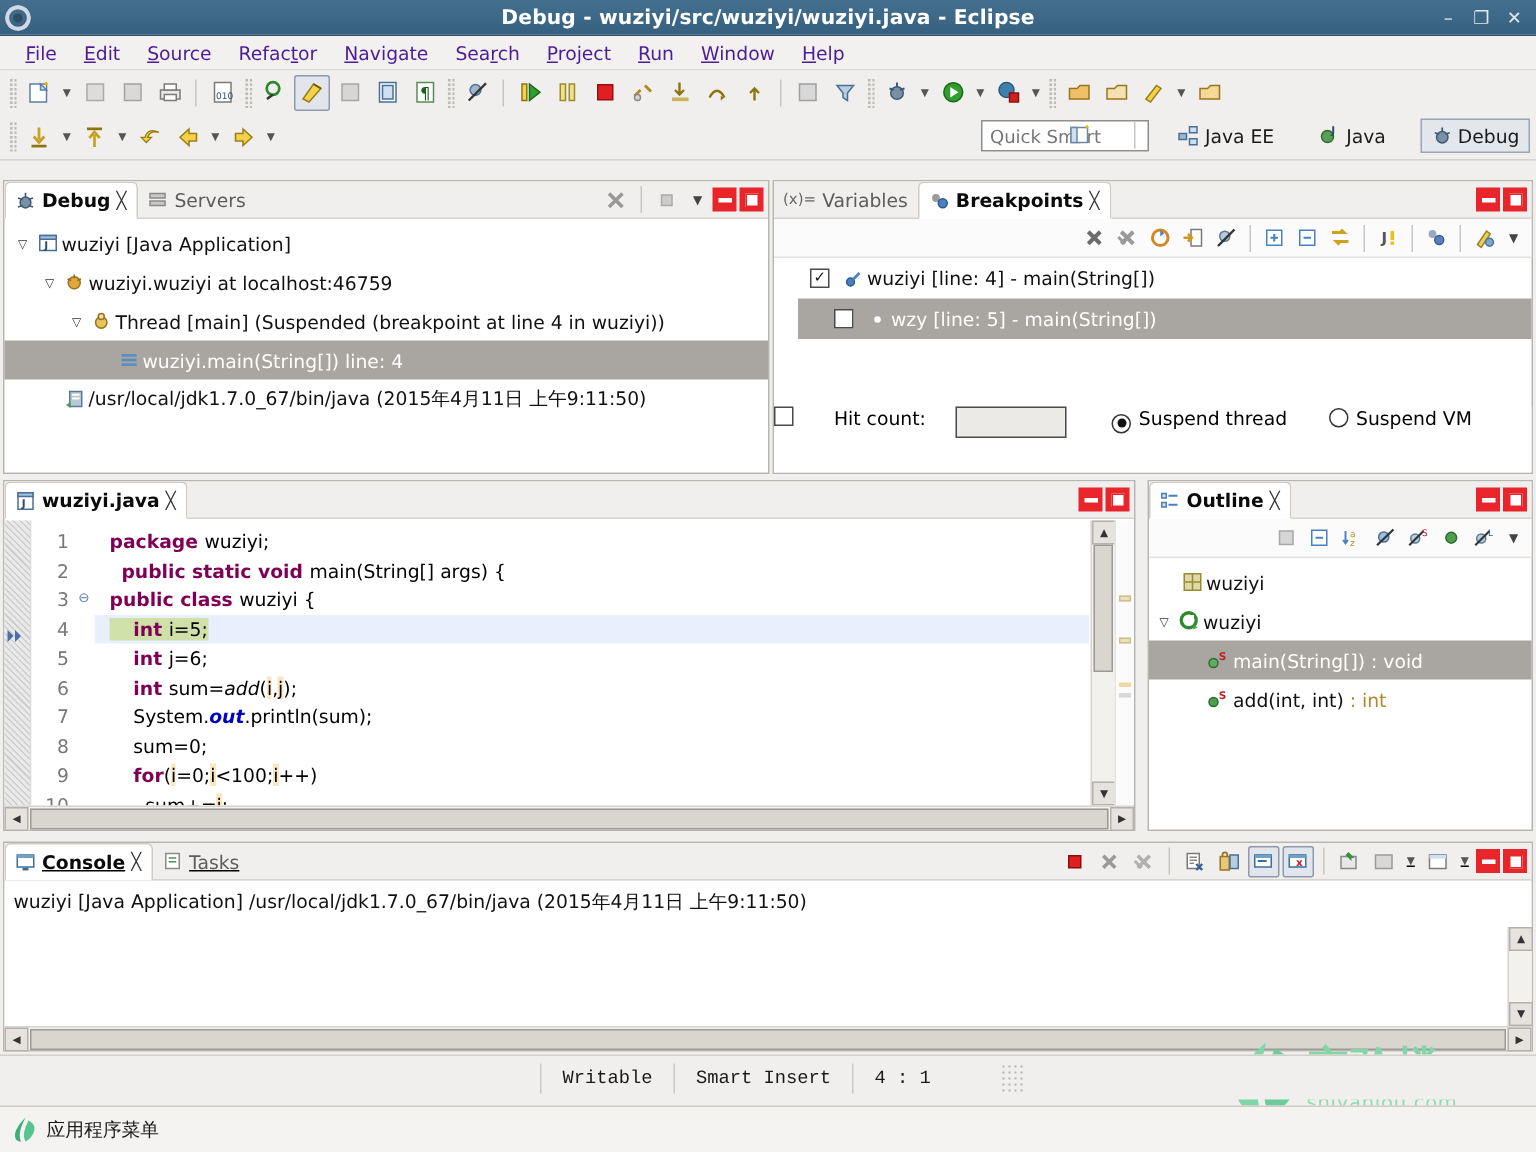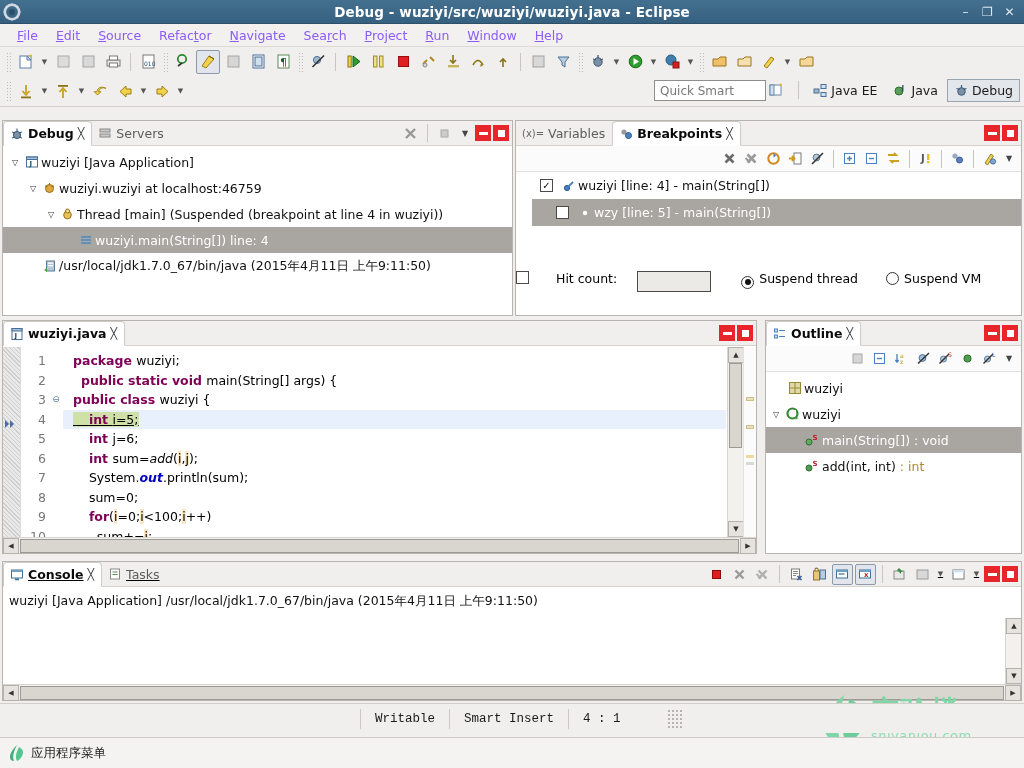--- a/index.html
+++ b/index.html
@@ -29,21 +29,21 @@
   .tb-btns { margin-left: auto; display: flex; align-items: center;
              gap: 9px; padding-right: 8px; z-index: 2; }
   .tb-btn { color: #dfe7ed; font-size: 12px; line-height: 1;
             width: 13px; text-align: center; cursor: default; }
 
   
   .menubar {
     height: 23px; background: #f2f1f0; display: flex; align-items: center;
     padding-left: 8px; border-bottom: 1px solid #dcdad5;
   }
-  .menu-item { padding: 2px 9px; font-size: 12.5px; color: #8b5cf6; cursor: default; }
+  .menu-item { padding: 2px 9px; font-size: 12.5px; color: #4c1d95; cursor: default; }
   .menu-item u { text-decoration: underline; }
 
   
   .toolbar {
     height: 29px; background: #f0efee; display: flex; align-items: center;
     padding-left: 4px; gap: 1px;
   }
   .toolbar.row2 { height: 31px; border-bottom: 1px solid #d6d3ce; position: relative; }
   .tbtn {
     width: 24px; height: 24px; display: flex; align-items: center;
@@ -57,21 +57,21 @@
     background-image: radial-gradient(circle, #b6b3ae 1px, transparent 1px);
     background-size: 3px 3px; opacity: .85; }
 
   .quickaccess {
     position: absolute; right: 258px; top: 4px;
     width: 112px; height: 21px; background: #fff;
     border: 1px solid #8e8e8e; color: #777; font-size: 12px;
     display: flex; align-items: center; padding-left: 5px;
   }
   .persp-bar { position: absolute; right: 4px; top: 2px; display: flex;
-               align-items: center; gap: 2px; }
+               align-items: center; gap: 16px; }
   .persp-btn { display: flex; align-items: center; gap: 3px; padding: 3px 6px;
                font-size: 12.5px; color: #1a1a1a; border: 1px solid transparent; }
   .persp-btn.active { border: 1px solid #9aa5b1; background: #e3e7ec; }
   .persp-sep { width: 1px; height: 18px; background: #c9c6c1; margin: 0 5px; }
 
   
   .panel { position: absolute; background: #fff;
            border: 1px solid #b8b5b0; }
   .panel-head {
     height: 25px; background: #f0efee; display: flex; align-items: center;
@@ -146,21 +146,21 @@
                background: #fff; text-align: right; padding-top: 4px; }
   .gl { height: 19.5px; line-height: 19.5px; font-size: 12.5px; color: #787878;
         padding-right: 3px; font-family: "DejaVu Sans", "Liberation Sans", sans-serif; }
   .ed-fold { position: absolute; left: 46px; top: 0; width: 14px; bottom: 16px;
              background: #fff; padding-top: 4px; }
   .fl { height: 19.5px; line-height: 19.5px; text-align: center; font-size: 9px; color: #5b7fa6; }
   .ed-code { position: absolute; left: 60px; top: 0; right: 30px; bottom: 16px;
              padding-top: 4px; overflow: hidden;
              font-family: "DejaVu Sans", "Liberation Sans", sans-serif; font-size: 12.5px; }
   .cl { height: 19.5px; line-height: 19.5px; white-space: pre; padding-left: 10px; }
-  .cl.cur { background: #e8f0fe; text-decoration: underline; }
+  .cl.cur { background: #e8f0fe; }
   .kw { color: #7f0055; font-weight: bold; }
   .fld { color: #0000c0; font-style: italic; font-weight: bold; }
   .mth { color: #000; font-style: italic; }
   .plain { color: #000; }
   .occ { background: #fbe6c2; }
   .bp-line-hl { background: #cfe0a8; }
   .ed-vscroll { position: absolute; right: 13px; top: 0; width: 16px; bottom: 16px;
                 background: #f3f1ee; border-left: 1px solid #d8d5d0; }
   .ed-ann { position: absolute; right: 0; top: 0; width: 13px; bottom: 16px;
             background: #fbfbfb; border-left: 1px solid #e4e2de; }

